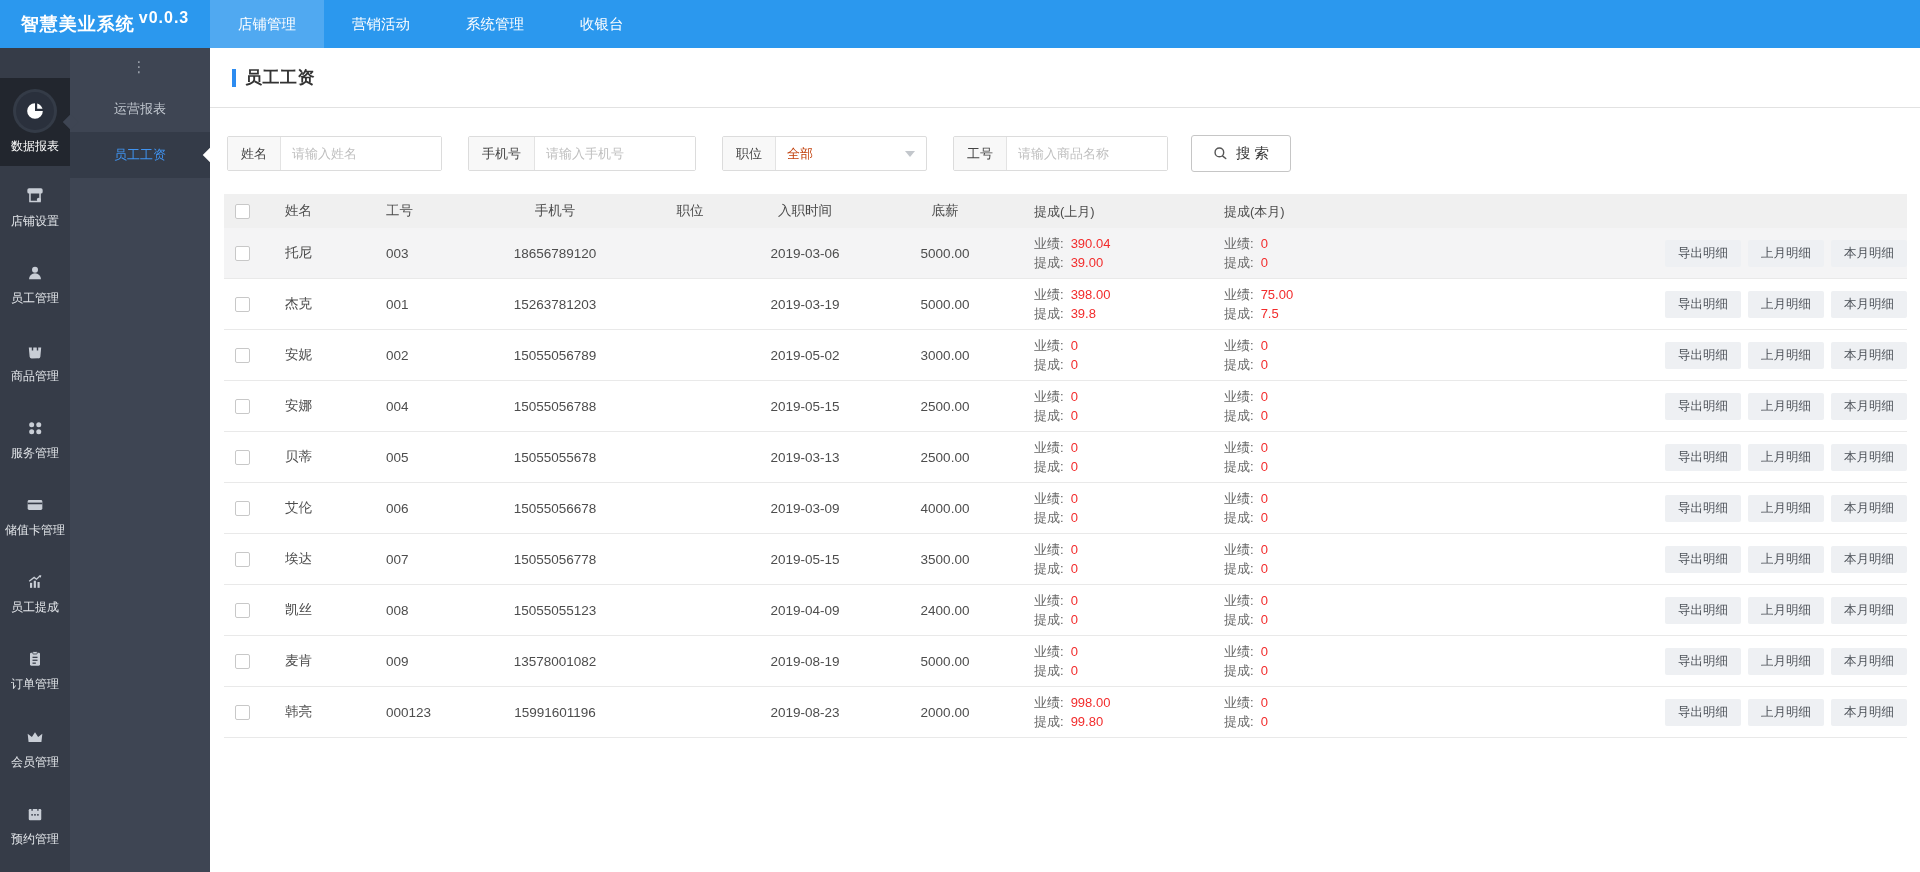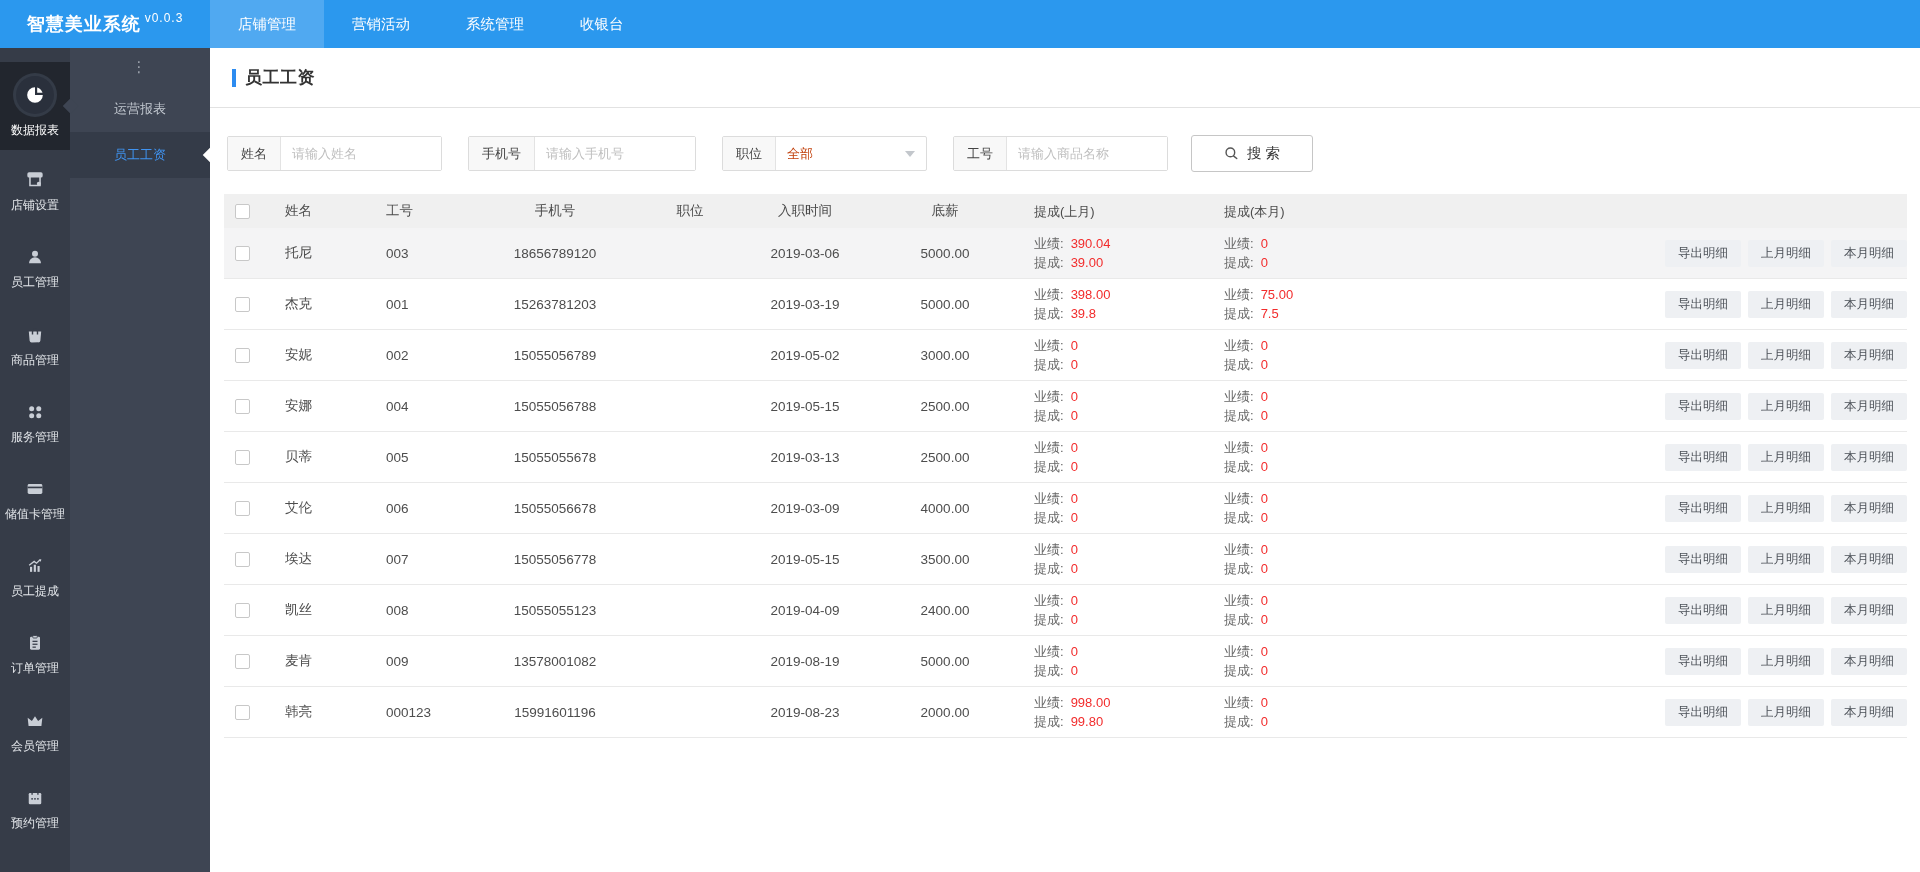--- a/index.html
+++ b/index.html
@@ -8,31 +8,31 @@
     font-family:"Liberation Sans","DejaVu Sans",sans-serif;
     background:#fff; color:#4a4a4a;
     --blue:#2b98ee; --tab-active:#50a9f1; --sb1:#363c48; --sb2:#3e4553;
     --sb-black:#22262e; --sub-active:#343b48; --sub-active-text:#4093f0;
     --accent:#2d8cf0; --red:#f22c2c;
   }
 
   
   .topbar { height:48px; background:var(--blue); display:flex; align-items:stretch; color:#fff; }
   .logo { width:210px; display:flex; align-items:center; justify-content:center; font-size:18px; font-weight:bold; letter-spacing:1px; }
-  .logo sup { font-size:12px; font-weight:normal; margin-left:4px; position:relative; top:-6px; }
+  .logo sup { font-size:16px; font-weight:bold; margin-left:4px; position:relative; top:-6px; }
   .topnav { display:flex; }
   .topnav .tab { display:flex; align-items:center; padding:0 28px; font-size:14.5px; cursor:pointer; }
   .topnav .tab.active { background:var(--tab-active); }
   .topbar-right { margin-left:auto; display:flex; align-items:center; gap:34px; padding-right:26px; }
   .refresh-btn { display:flex; align-items:center; cursor:pointer; }
   .userbox { display:flex; align-items:center; gap:7px; font-size:13.5px; cursor:pointer; }
 
   
   .layout { display:flex; height:824px; }
-  .icon-sidebar { width:70px; background:var(--sb1); flex:none; padding-top:14px; position:relative; z-index:2; }
+  .icon-sidebar { width:70px; background:var(--sb1); flex:none; padding-top:30px; position:relative; z-index:2; }
   .sub-sidebar  { width:140px; background:var(--sb2); flex:none; position:relative; z-index:1; }
   .main { flex:1; background:#fff; min-width:0; }
 
   .side-item { position:relative; padding:13px 0 15px; text-align:center; color:#c9ced6; cursor:pointer; margin-bottom:6px; }
   .side-item .ic { height:22px; display:flex; align-items:center; justify-content:center; }
   .side-item .lbl { display:block; margin-top:8px; font-size:12px; color:#e3e6ea; line-height:1.1; }
   .side-item.active { background:var(--sb-black); padding:14px 0 13px; color:#fff; }
   .side-item.active .ic-ring {
     width:38px; height:38px; margin:0 auto; border-radius:50%;
     background:#2a303c; box-shadow:0 0 0 3px #343b47;
@@ -58,21 +58,21 @@
   .page-title { font-size:17px; color:#333; font-weight:600; letter-spacing:0.5px; }
 
   
   .filters { display:flex; align-items:center; margin:27px 0 0 17px; }
   .fgroup { display:flex; height:35px; border:1px solid #dcdcdc; border-radius:2px; background:#fff; margin-right:26px; }
   .fgroup .flabel { display:flex; align-items:center; padding:0 13px; background:#f8f8f8; border-right:1px solid #e3e3e3; font-size:13px; color:#444; white-space:nowrap; }
   .fgroup input { border:none; outline:none; padding:0 11px; font-size:13px; width:160px; color:#333; font-family:inherit; background:#fff; }
   .fgroup input::placeholder { color:#bfbfbf; }
   .fselect { display:flex; align-items:center; width:150px; padding:0 11px; font-size:13px; color:#c2410c; cursor:pointer; position:relative; }
   .fselect .caret { margin-left:auto; width:0; height:0; border-left:5px solid transparent; border-right:5px solid transparent; border-top:6px solid #c3c7cc; }
-  .search-btn { display:flex; align-items:center; gap:8px; height:37px; padding:0 32px; border:1px solid #c6c6c6; border-radius:3px; background:#fff; font-size:14.5px; color:#333; cursor:pointer; margin-left:-3px; font-family:inherit; }
+  .search-btn { display:flex; align-items:center; gap:8px; height:37px; padding:0 21px; border:1px solid #c6c6c6; border-radius:3px; background:#fff; font-size:14.5px; color:#333; cursor:pointer; margin-left:-3px; font-family:inherit; }
 
   
   .table { margin:22px 13px 0 14px; }
   .trow, .thead {
     display:grid;
     grid-template-columns:36px 100px 110px 170px 100px 130px 150px 190px 210px 1fr;
     align-items:center;
   }
   .thead { background:#f0f0f0; height:34px; font-size:13.5px; color:#4a4a4a; }
   .trow { height:51px; border-bottom:1px solid #e9e9e9; font-size:13.5px; color:#4d4d4d; background:#fff; }

